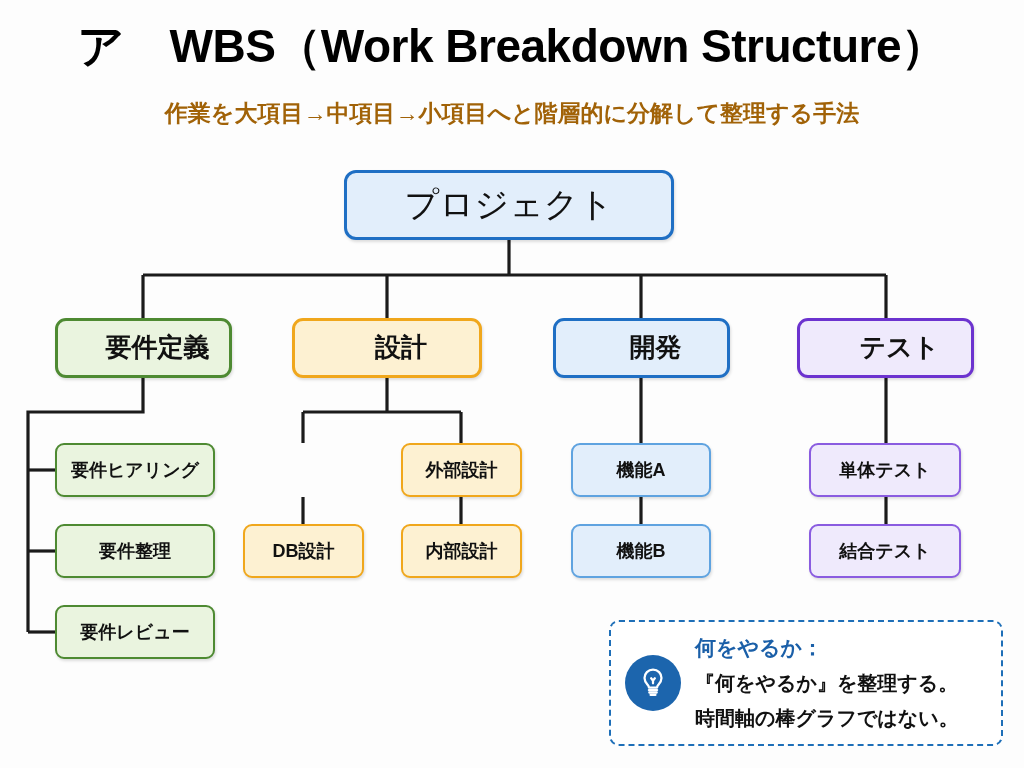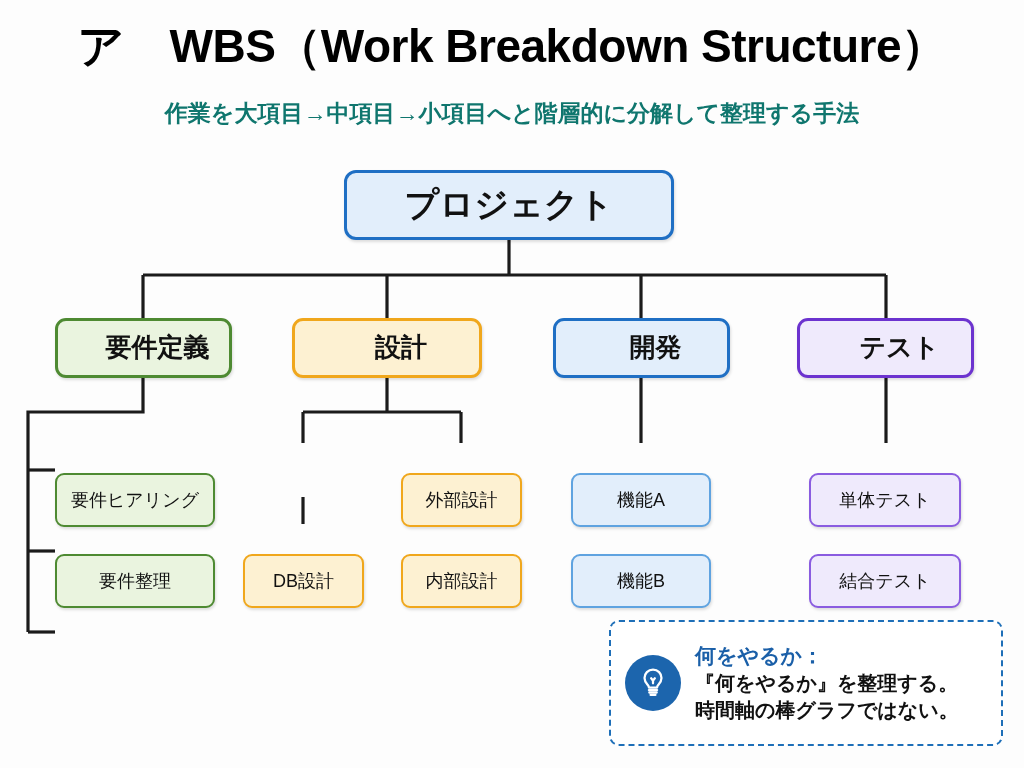--- a/index.html
+++ b/index.html
@@ -33,21 +33,21 @@
     white-space: nowrap;
   }
   #subtitle {
     position: absolute;
     left: 0;
     top: 98px;
     width: 1024px;
     text-align: center;
     font-size: 23px;
     font-weight: 600;
-    color: #0f766e;
+    color: #a16207;
     white-space: nowrap;
   }
 
   
   #wires {
     position: absolute;
     left: 0;
     top: 0;
     width: 1024px;
     height: 768px;
@@ -65,37 +65,36 @@
     text-align: center;
     color: #111111;
     box-shadow: 1px 2px 3px rgba(0,0,0,0.13);
     line-height: 1.15;
   }
   .node.root {
     border-width: 3px;
     border-style: solid;
     border-radius: 12px;
     font-size: 34px;
-    font-weight: 700;
+    font-weight: 400;
   }
   .node.level2 {
     border-width: 3px;
     border-style: solid;
     border-radius: 11px;
     font-size: 26px;
     font-weight: 700;
     padding-left: 28px;
   }
   .node.leaf {
     border-width: 2px;
     border-style: solid;
     border-radius: 9px;
     font-size: 18px;
-    font-weight: 400;
-    margin-top: 30px;
+    font-weight: 700;
   }
 
   
   #callout {
     position: absolute;
     left: 609px;
     top: 620px;
     width: 394px;
     height: 126px;
     box-sizing: border-box;
@@ -129,20 +128,21 @@
     color: #1a5fa8;
     line-height: 1.33;
     white-space: nowrap;
   }
   .callout-line {
     font-size: 20px;
     font-weight: 600;
     color: #111111;
     line-height: 1.33;
     white-space: nowrap;
+    margin-top: 8px;
   }
 </style>
 </head>
 <body>
 
 <div id="canvas">
 
   <div id="title">ア　WBS（Work Breakdown Structure）</div>
   <div id="subtitle">作業を大項目→中項目→小項目へと階層的に分解して整理する手法</div>
 
@@ -204,20 +204,24 @@
     <span>テスト</span>
   </div>
 
   <div class="node leaf" style="left:55px; top:443px; width:160px; height:54px;
               background:#eaf4df; border-color:#4e8a32;">
     <span>要件ヒアリング</span>
   </div>
   <div class="node leaf" style="left:55px; top:524px; width:160px; height:54px;
               background:#eaf4df; border-color:#4e8a32;">
     <span>要件整理</span>
+  </div>
+  <div class="node leaf" style="left:55px; top:605px; width:160px; height:54px;
+              background:#eaf4df; border-color:#4e8a32;">
+    <span>要件レビュー</span>
   </div>
 
   <div class="node leaf" style="left:243px; top:524px; width:121px; height:54px;
               background:#fdf1d2; border-color:#f0a71c;">
     <span>DB設計</span>
   </div>
   <div class="node leaf" style="left:401px; top:443px; width:121px; height:54px;
               background:#fdf1d2; border-color:#f0a71c;">
     <span>外部設計</span>
   </div>

